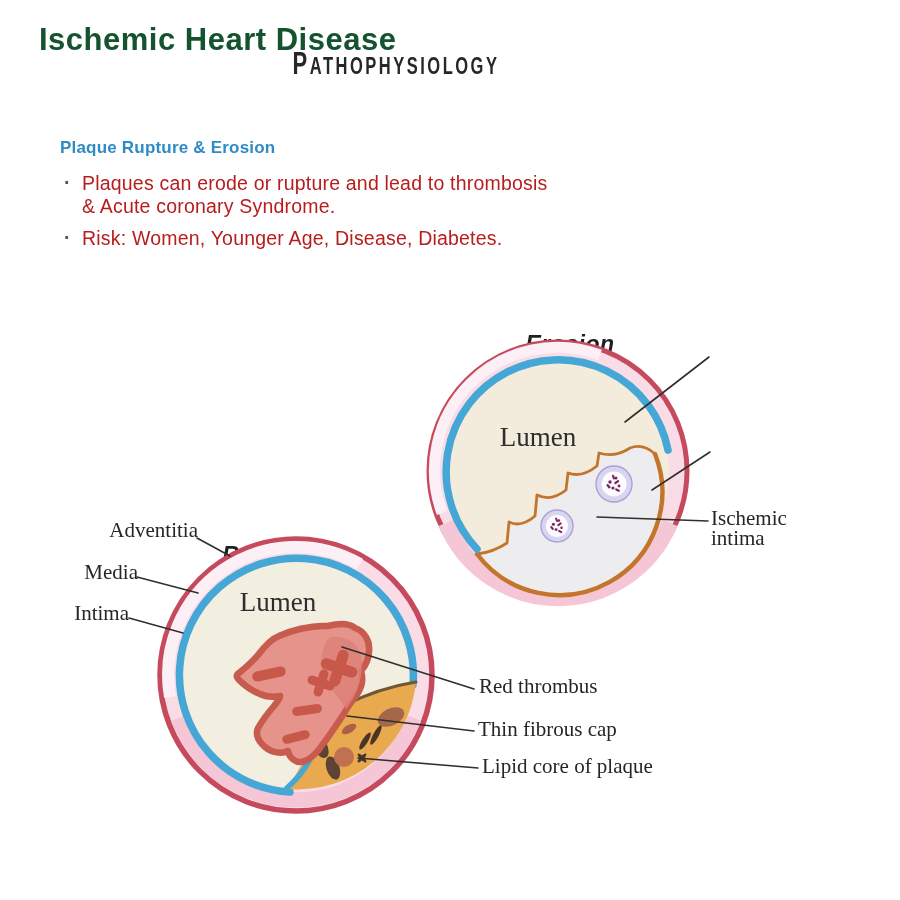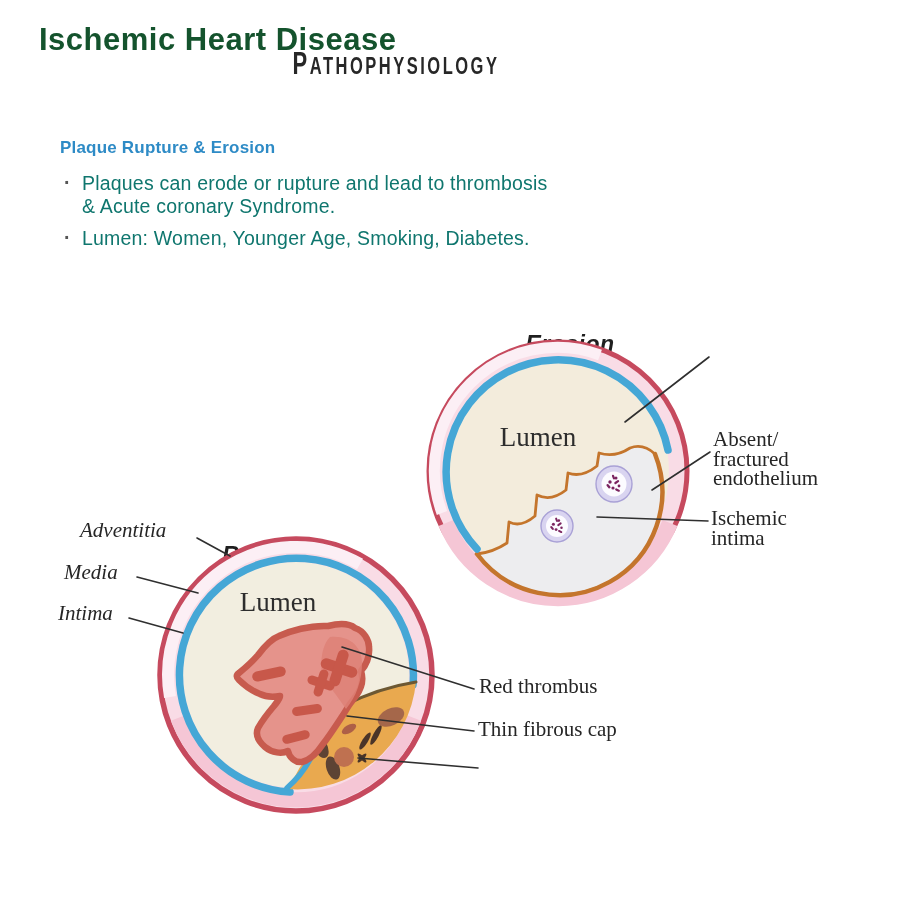--- a/index.html
+++ b/index.html
@@ -11,50 +11,50 @@
   #subtitle-wrap{position:absolute;left:0;top:49px;width:792px;text-align:center;}
   #subtitle{display:inline-block;transform:scaleY(1.45);transform-origin:50% 30%;
             font-size:16.5px;font-weight:600;color:#272727;letter-spacing:2.5px;
             text-transform:uppercase;}
   #subtitle::first-letter{font-size:22px;}
   
   #section-heading{position:absolute;left:60px;top:138px;font-size:17px;font-weight:bold;
                    color:#2e8bc6;letter-spacing:.2px;}
   #bullets{position:absolute;left:60px;top:172px;width:540px;margin:0;padding:0;list-style:none;}
   #bullets li{position:relative;padding-left:22px;margin-bottom:9px;font-size:19.5px;
-              line-height:23px;color:#0f766e;letter-spacing:.2px;}
+              line-height:23px;color:#b91c1c;letter-spacing:.2px;}
   #bullets li::before{content:"·";position:absolute;left:4px;top:-1px;font-weight:bold;color:#555;}
   #bullets li:first-child{max-width:470px;}
   
   .diagram-title{position:absolute;font-size:23px;font-style:italic;font-weight:600;
                  color:#1f1f1f;text-align:center;letter-spacing:.5px;}
   #erosion-title{left:500px;top:307px;width:140px;margin-top:24px;}
   #rupture-title{left:200px;top:494px;width:136px;margin-top:48px;}
   
   .lbl{position:absolute;font-family:"Liberation Serif","DejaVu Serif",serif;
        font-size:21px;color:#262626;line-height:19.5px;z-index:6;}
-  .lbl.right{text-align:left;font-style:italic;}
+  .lbl.right{text-align:right;}
   
   .diagram-svg{position:absolute;z-index:1;}
   #leader-lines{position:absolute;left:0;top:0;z-index:5;pointer-events:none;}
 </style>
 </head>
 <body>
 
 <div id="page">
 
   <div id="main-title">Ischemic Heart Disease</div>
   <div id="subtitle-wrap">
     <span id="subtitle">Pathophysiology</span>
   </div>
 
   <div id="section-heading">Plaque Rupture &amp; Erosion</div>
   <ul id="bullets">
     <li><span>Plaques can erode or rupture and lead to thrombosis &amp;  Acute coronary Syndrome.</span></li>
-    <li><span>Lumen: Women, Younger Age, Smoking, Diabetes.</span></li>
+    <li><span>Risk: Women, Younger Age, Disease, Diabetes.</span></li>
   </ul>
 
   <div id="erosion-title" class="diagram-title">Erosion</div>
   <div id="rupture-title" class="diagram-title">Rupture</div>
 
   <svg class="diagram-svg" style="left:424px;top:334px" width="290" height="290" viewBox="0 0 290 290">
     <defs>
       <g id="speck" fill="#7b2460">
         <circle cx="-4" cy="-2" r="1.7"></circle>
           <circle cx="2" cy="-6" r="1.5"></circle>
@@ -136,29 +136,25 @@
       <line x1="597" y1="517" x2="708" y2="521"></line>
       <line x1="197" y1="538" x2="230" y2="556"></line>
       <line x1="137" y1="577" x2="198" y2="593"></line>
       <line x1="129" y1="618" x2="183" y2="633"></line>
       <line x1="342" y1="647" x2="474" y2="689"></line>
       <line x1="347" y1="716" x2="474" y2="731"></line>
       <line x1="358" y1="758" x2="478" y2="768"></line>
     </g>
   </svg>
 
-  <div class="lbl" style="left:713px;top:430px">
-    <div>Absent/</div>
-    <div>fractured</div>
-    <div>endothelium</div>
-  </div>
   <div class="lbl" style="left:711px;top:509px">
     <div>Ischemic</div>
     <div>intima</div>
   </div>
 
   <div class="lbl right" style="left:80px;top:521px;width:118px">Adventitia</div>
   <div class="lbl right" style="left:64px;top:563px;width:74px">Media</div>
   <div class="lbl right" style="left:58px;top:604px;width:71px">Intima</div>
   <div class="lbl" style="left:479px;top:677px">Red thrombus</div>
   <div class="lbl" style="left:478px;top:720px">Thin fibrous cap</div>
+  <div class="lbl" style="left:482px;top:757px">Lipid core of plaque</div>
 
 </div>
 
 </body></html>

